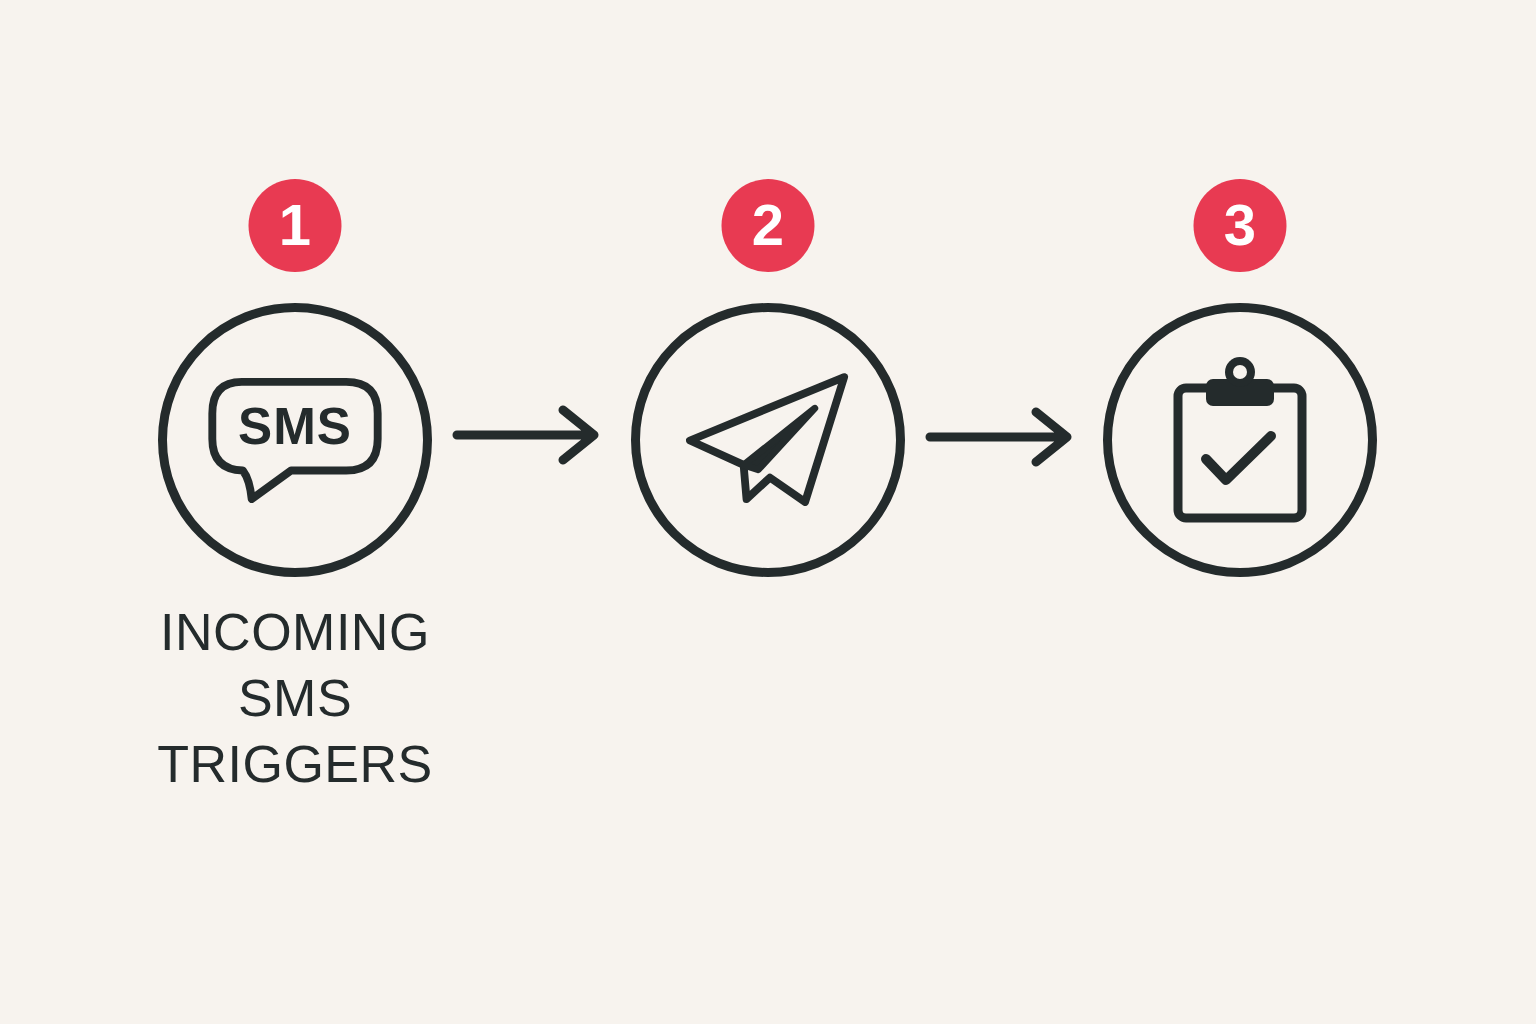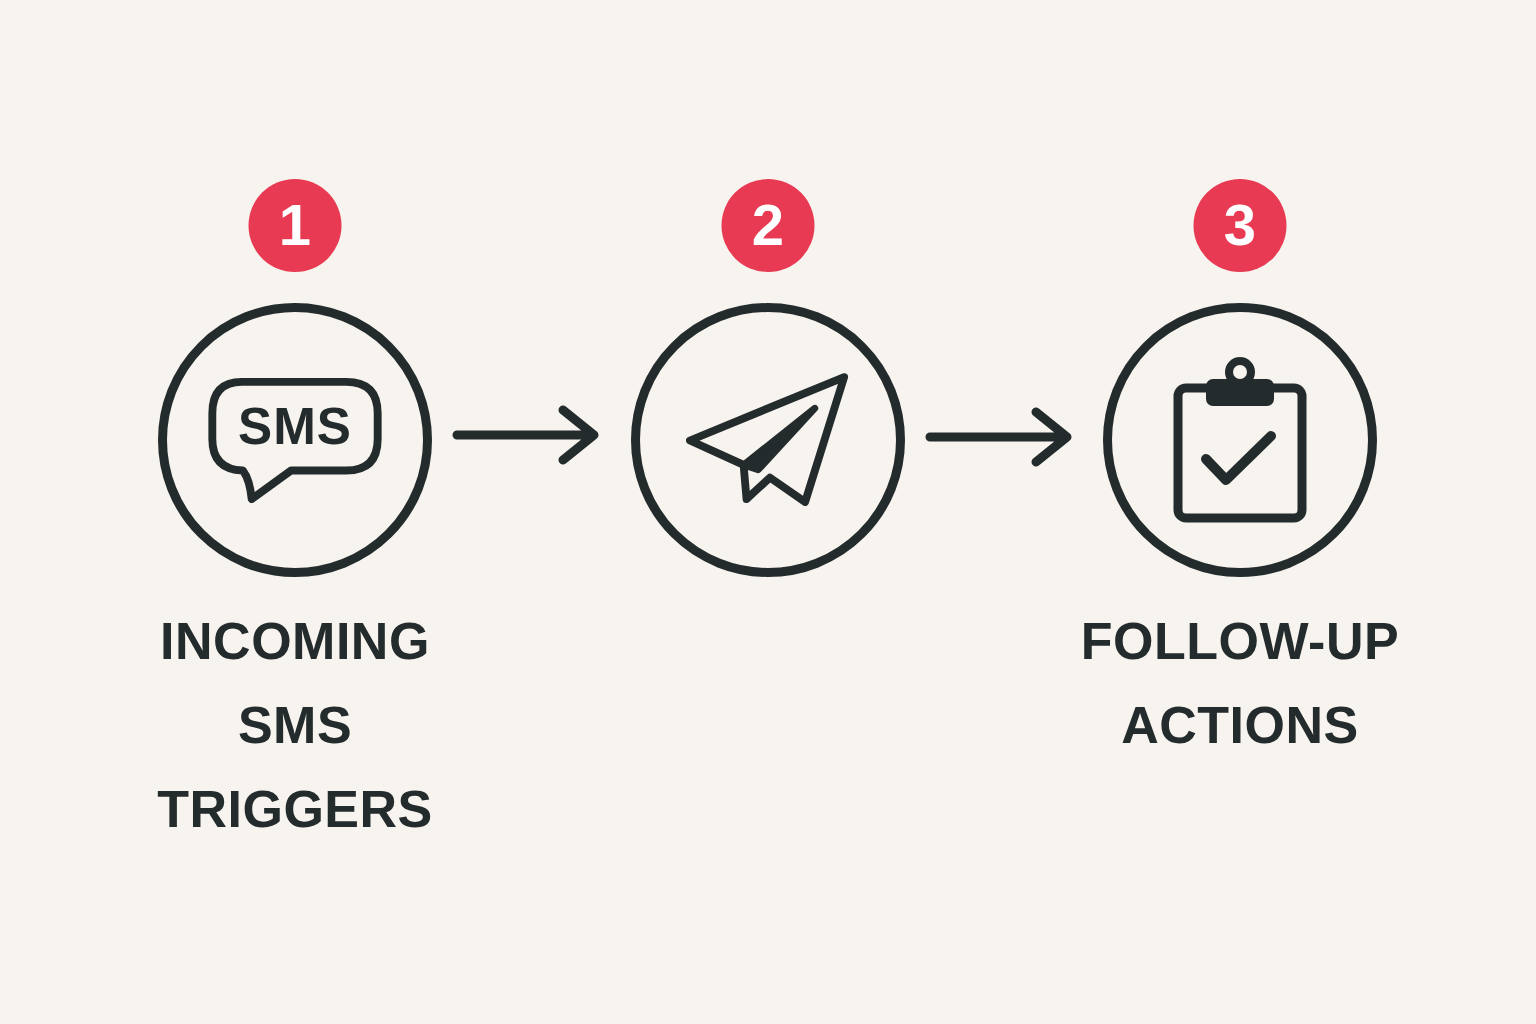--- a/index.html
+++ b/index.html
@@ -22,21 +22,21 @@
   }
   .big-circle{
     position:absolute;top:303px;left:50%;transform:translateX(-50%);
     width:274px;height:274px;box-sizing:border-box;
     border:9px solid #242B2C;border-radius:50%;
     display:flex;align-items:center;justify-content:center;
   }
   .label{
     position:absolute;top:599px;width:100%;
     text-align:center;color:#242B2C;
-    font-size:52px;font-weight:700;line-height:84px;
+    font-size:52px;font-weight:400;line-height:66px;
     letter-spacing:0.5px;white-space:pre-line;
   }
   .arrow{position:absolute;}
   svg{display:block;}
   .ink-stroke{stroke:#242B2C;fill:none;}
 </style>
 </head>
 <body>
 
 <div class="canvas">
@@ -82,17 +82,15 @@
     </div>
     <div class="big-circle">
       <svg width="134" height="166" viewBox="0 0 134 166">
         <rect class="ink-stroke" x="5" y="31" width="124" height="130" rx="8" stroke-width="9"></rect>
         <rect x="33" y="22" width="68" height="27" rx="7" fill="#242B2C"></rect>
         <circle cx="67" cy="15" r="15" fill="#242B2C"></circle>
         <circle cx="67" cy="15" r="7" fill="#F7F3EE"></circle>
         <path class="ink-stroke" stroke-width="10" stroke-linecap="round" stroke-linejoin="round" d="M33 102 L53 123 L98 79"></path>
       </svg>
     </div>
-    <div class="label">FOLLOW-UP
-ACTIONS</div>
   </section>
 
 </div>
 
 </body></html>

